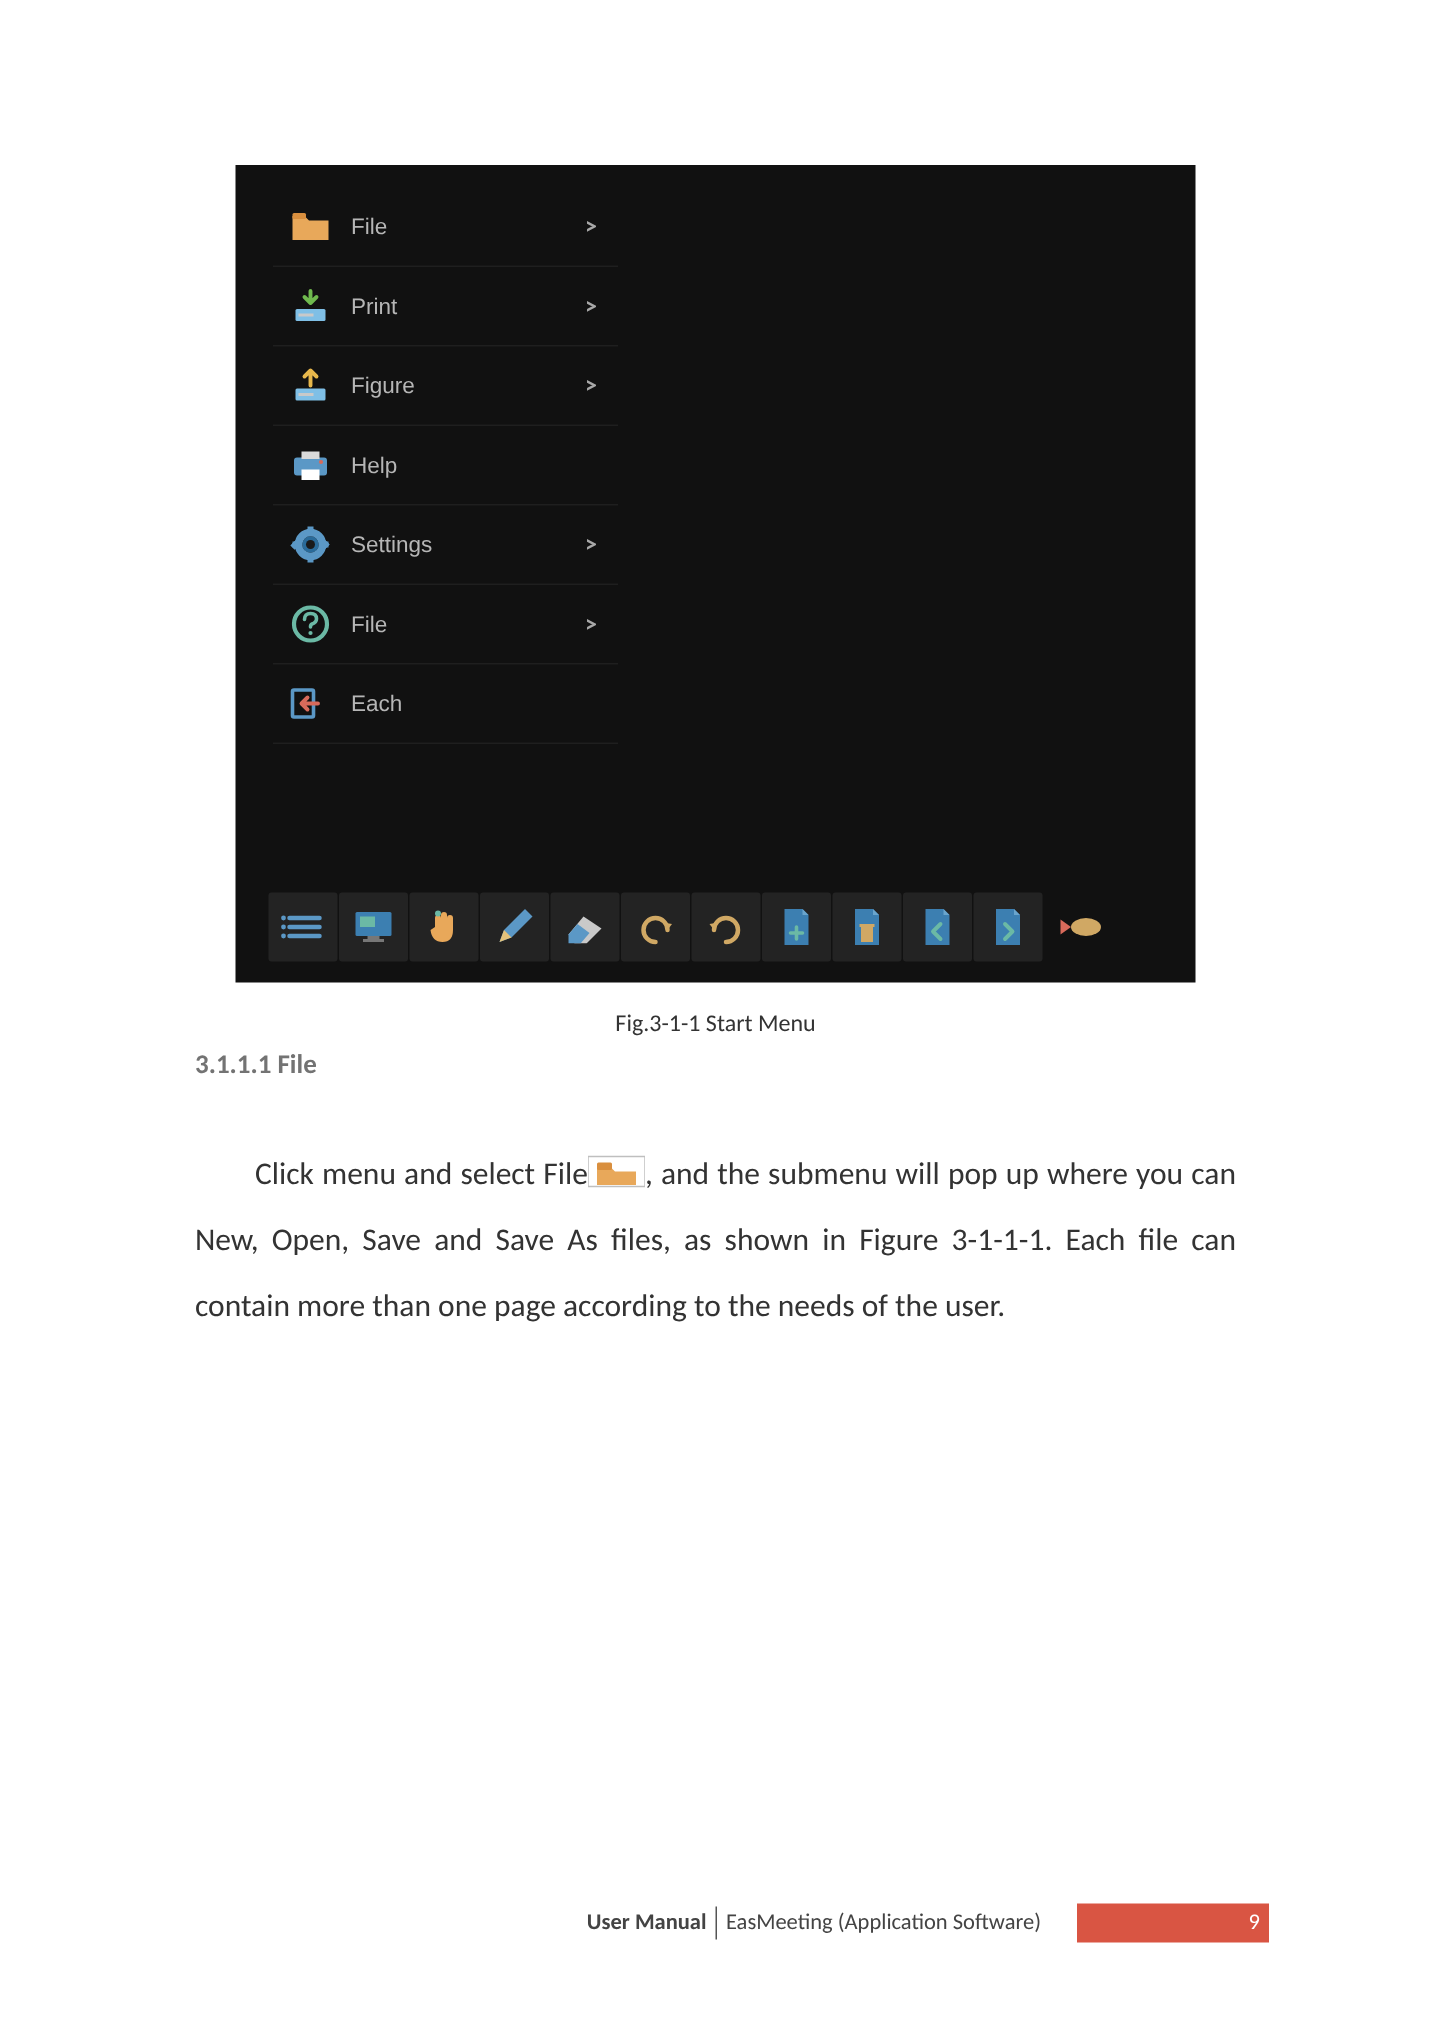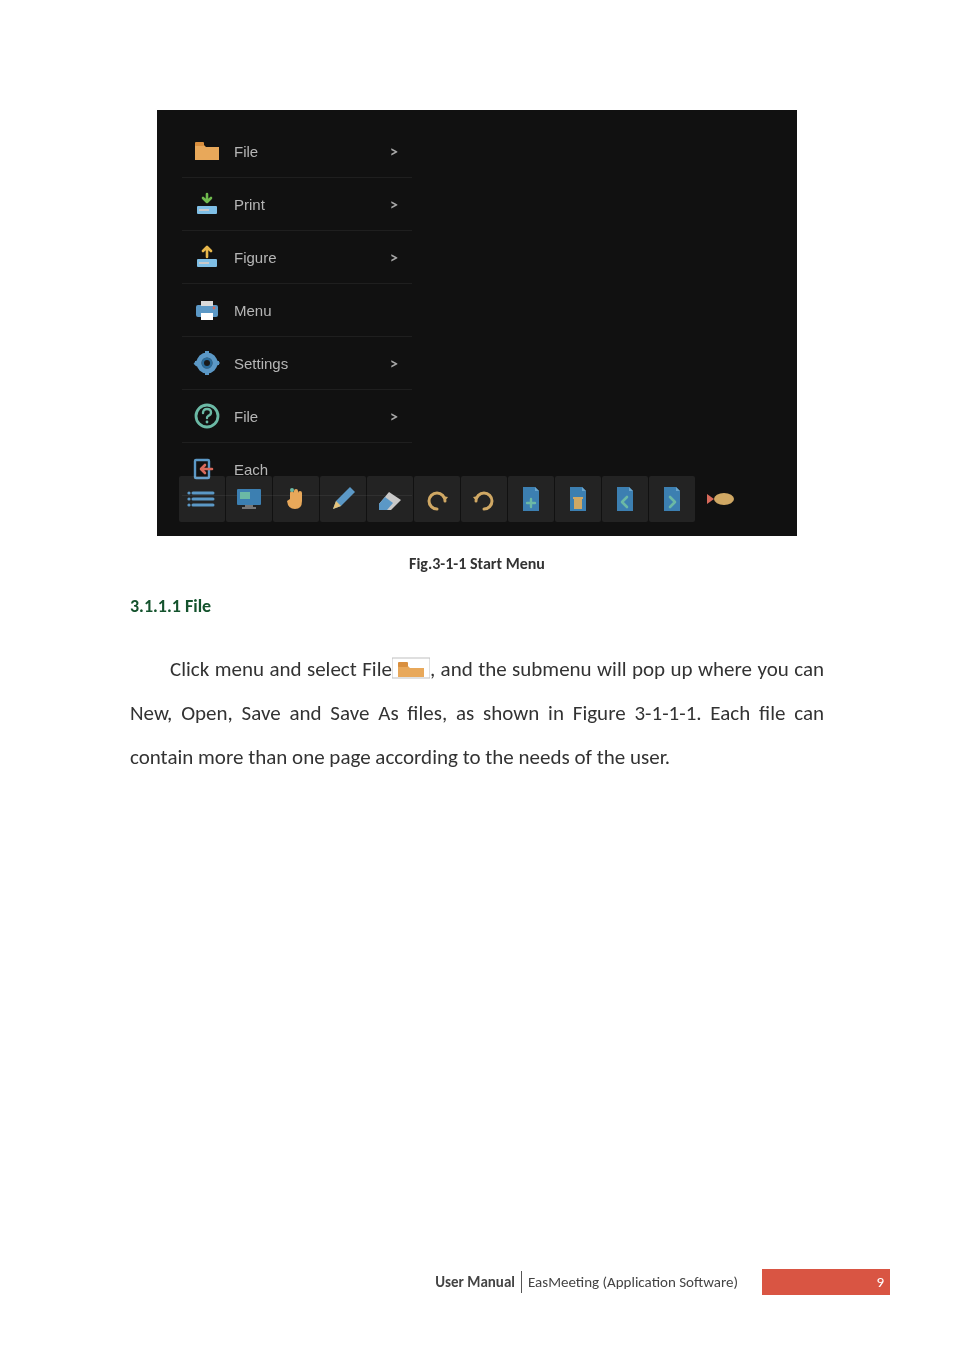--- a/index.html
+++ b/index.html
@@ -14,21 +14,21 @@
   .page-content {
     padding: 110px 130px 0 130px;
   }
   
   .figure {
     margin: 0 auto 18px auto;
     width: 640px;
   }
   .app-window {
     width: 640px;
-    height: 426px;
+    height: 545px;
     background: #111;
     position: relative;
     overflow: hidden;
   }
   .menu-panel {
     position: absolute;
     left: 25px;
     top: 15px;
     width: 230px;
   }
@@ -78,28 +78,27 @@
     align-items: center;
     justify-content: center;
     background: rgba(255,255,255,0.08);
     border-radius: 2px;
   }
   .bottom-toolbar .tb-slot svg { display:block; }
   .caption {
     text-align: center;
     font-size: 16px;
     color: #333;
-    margin: 18px 0 22px 0;
-    font-weight: bold;
+    margin: 18px 0 6px 0;
   }
   .subheading {
     font-size: 18px;
     font-weight: 700;
-    margin: 0 0 30px 0;
-    color: #14532d;
+    margin: 0 0 40px 0;
+    color: #737373;
   }
   .body-para {
     font-size: 21px;
     line-height: 2.1;
     color: #333;
     text-align: justify;
     text-align-last: left;
   }
   .body-para .indent { display:inline-block; width:40px; }
   .inline-folder-icon {
@@ -112,21 +111,21 @@
   .inline-folder-icon svg { display:block; }
   
   .footer {
     position:absolute;
     bottom:55px;
     left:0;
     right:0;
     display:flex;
     align-items:center;
     justify-content:flex-end;
-    padding-right:64px;
+    padding-right:108px;
     font-family: Calibri, Arial, sans-serif;
   }
   .footer-text {
     display:flex;
     align-items:center;
     color:#444;
     font-size:15px;
   }
   .footer-text .man { font-weight:700; }
   .footer-text .sep {
@@ -196,21 +195,21 @@
 
         <div class="menu-row">
           <span class="row-icon">
             <svg width="28" height="24" viewBox="0 0 28 24">
               <rect x="3" y="7" width="22" height="12" rx="2" fill="#5b98c6"></rect>
               <rect x="8" y="3" width="12" height="5" fill="#dadada"></rect>
               <rect x="8" y="15" width="12" height="7" fill="#ffffff"></rect>
               <circle cx="21" cy="10" r="1.4" fill="#d86a5b"></circle>
             </svg>
           </span>
-          <span class="row-label">Menu</span>
+          <span class="row-label">Help</span>
           <span class="row-chevron"></span>
         </div>
 
         <div class="menu-row">
           <span class="row-icon">
             <svg width="28" height="28" viewBox="0 0 28 28">
               <g transform="translate(14,14)">
                 <circle r="5.5" fill="#2a6b9a"></circle>
                 <g fill="#5b98c6">
                   <rect x="-2" y="-12" width="4" height="5"></rect>

